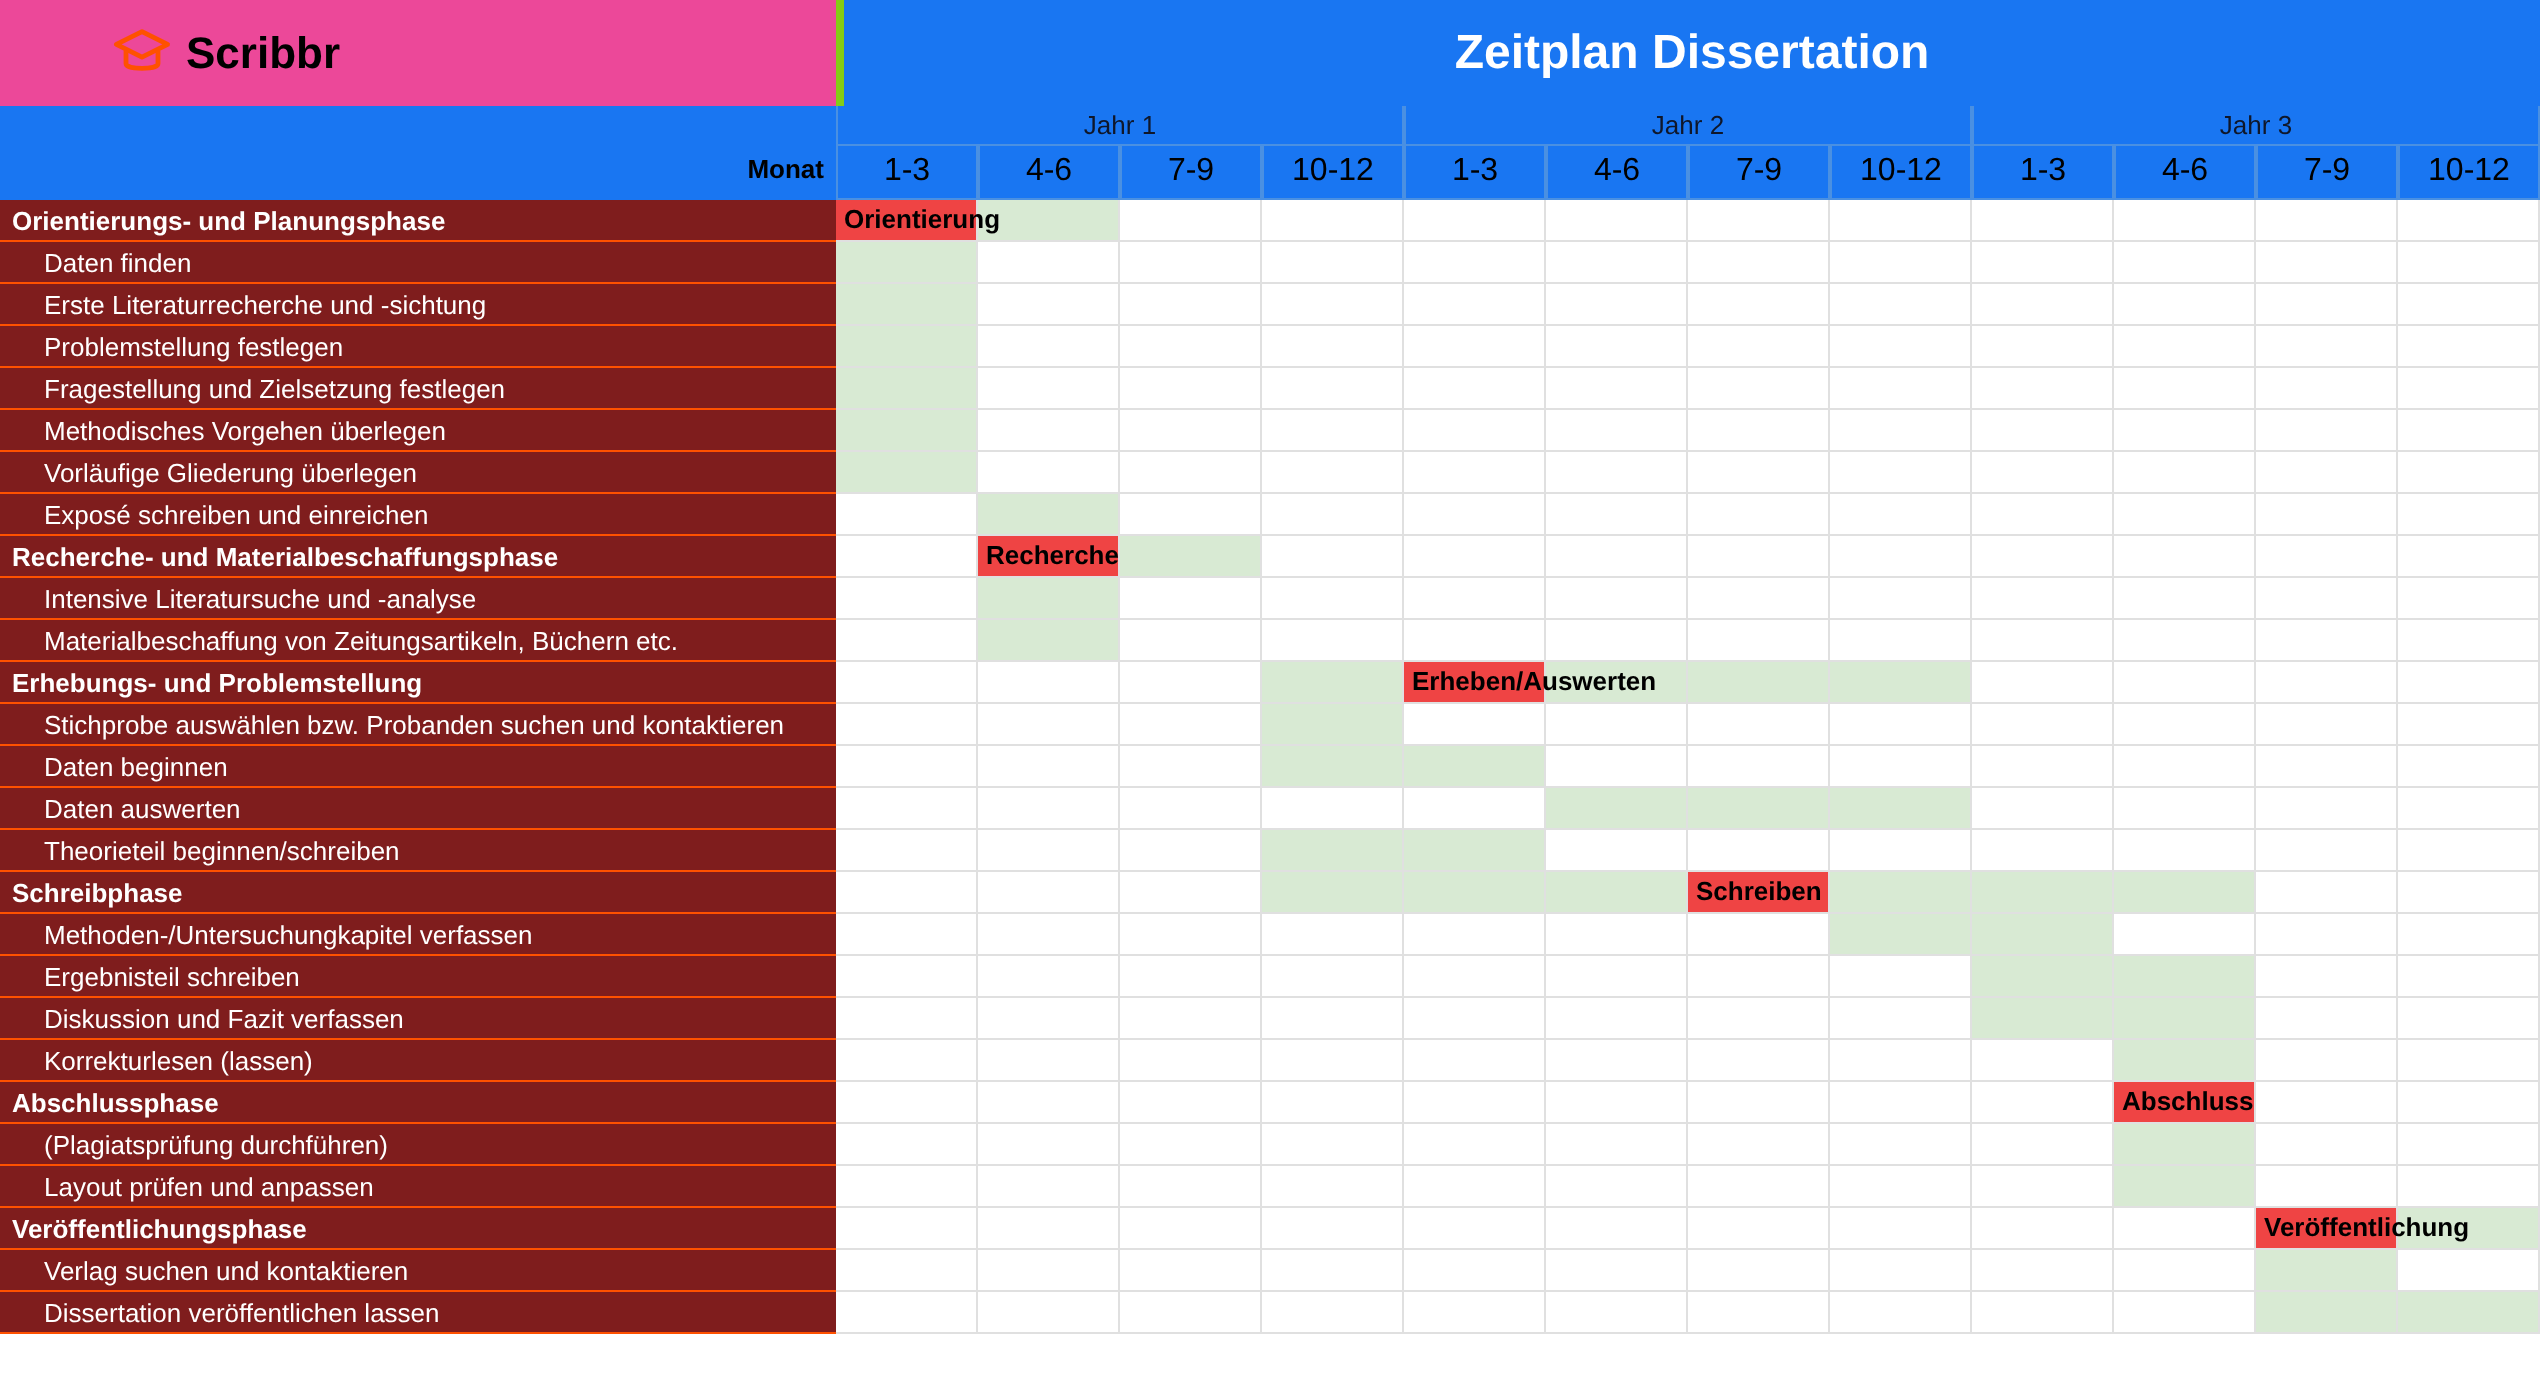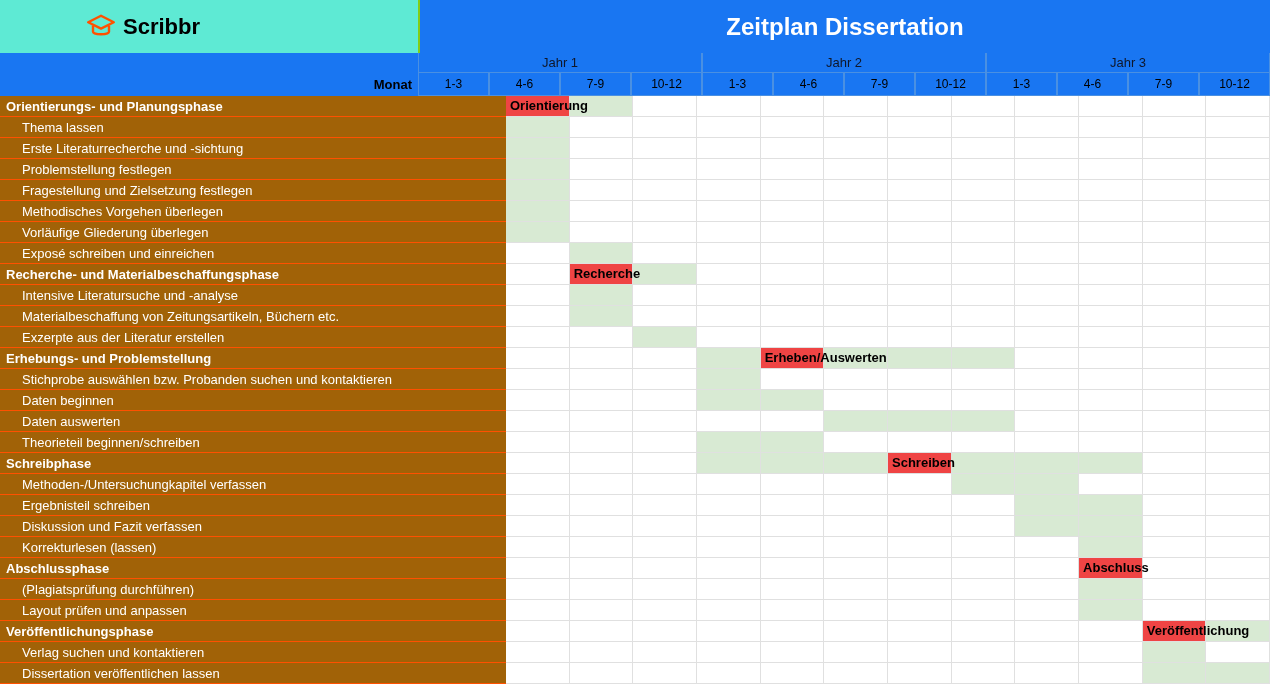--- a/index.html
+++ b/index.html
@@ -1,32 +1,32 @@
 <!DOCTYPE html>
 <html><head>
 <meta charset="utf-8">
 <style>
 *{box-sizing:border-box;margin:0;padding:0}
 body{font-family:Arial,sans-serif;font-size:13px;background:#fff;width:1270px}
 .header{display:flex;background:#1976f2;color:#fff}
-.logo-cell{width:418px;height:53px;background:#5eead4;display:flex;align-items:center;padding-left:85px}
+.logo-cell{width:418px;height:53px;background:#ec4899;display:flex;align-items:center;padding-left:55px}
 .logo{display:flex;align-items:center;gap:6px}
 .logo-icon{width:32px;height:32px}
 .logo-text{font-size:22px;font-weight:bold;color:#000}
-.title-cell{flex:1;display:flex;align-items:center;justify-content:center;font-size:24px;font-weight:bold;height:53px;border-left:2px solid #84cc16}
+.title-cell{flex:1;display:flex;align-items:center;justify-content:center;font-size:24px;font-weight:bold;height:53px;border-left:4px solid #84cc16}
 .subheader{display:flex;background:#1976f2;color:#0f172a}
 .sub-left{width:418px}
 .year-row{display:flex;flex:1}
 .year-cell{flex:1;text-align:center;padding:2px 0;border:1px solid #4a90e2;border-top:none;font-size:13px}
 .month-row{display:flex;background:#1976f2;color:#000000}
 .month-label-cell{width:418px;text-align:right;padding:4px 6px;font-size:13px;font-weight:bold}
 .months{display:flex;flex:1}
-.month-cell{flex:1;text-align:center;padding:4px 2px;border:1px solid #4a90e2;border-top:none;font-size:12px}
+.month-cell{flex:1;text-align:center;padding:4px 2px;border:1px solid #4a90e2;border-top:none;font-size:16px}
 .body-row{display:flex;height:21px}
-.row-label{width:506px;background:#a16207;color:#fff;padding:3px 6px 3px 22px;font-size:13px;white-space:nowrap;overflow:hidden;text-overflow:ellipsis;border-bottom:1px solid #ff5100}
+.row-label{width:418px;background:#7f1d1d;color:#fff;padding:3px 6px 3px 22px;font-size:13px;white-space:nowrap;overflow:hidden;text-overflow:ellipsis;border-bottom:1px solid #ff5100}
 .row-label.phase{font-weight:bold;padding-left:6px}
 .timeline{flex:1;display:flex}
 .cell{flex:1;border-right:1px solid #e0e0e0;border-bottom:1px solid #e0e0e0;background:#fff}
 .cell.filled{background:#d8ead3}
 .cell.label{background:#ef4444;position:relative}
 .phase-bar-text{position:absolute;white-space:nowrap;font-weight:bold;color:#000;font-size:13px;left:4px;top:2px;z-index:2}
 </style>
 </head>
 <body>
 
@@ -84,21 +84,21 @@
         <div class="cell"></div>
         <div class="cell"></div>
         <div class="cell"></div>
         <div class="cell"></div>
         <div class="cell"></div>
         <div class="cell"></div>
         <div class="cell"></div>
       </div>
     </div>
     <div class="body-row">
-      <div class="row-label">Thema lassen</div>
+      <div class="row-label">Daten finden</div>
       <div class="timeline">
         <div class="cell filled"></div>
         <div class="cell"></div>
         <div class="cell"></div>
         <div class="cell"></div>
         <div class="cell"></div>
         <div class="cell"></div>
         <div class="cell"></div>
         <div class="cell"></div>
         <div class="cell"></div>
@@ -256,37 +256,20 @@
         <div class="cell"></div>
         <div class="cell"></div>
         <div class="cell"></div>
         <div class="cell"></div>
         <div class="cell"></div>
         <div class="cell"></div>
         <div class="cell"></div>
       </div>
     </div>
     <div class="body-row">
-      <div class="row-label">Exzerpte aus der Literatur erstellen</div>
-      <div class="timeline">
-        <div class="cell"></div>
-        <div class="cell"></div>
-        <div class="cell filled"></div>
-        <div class="cell"></div>
-        <div class="cell"></div>
-        <div class="cell"></div>
-        <div class="cell"></div>
-        <div class="cell"></div>
-        <div class="cell"></div>
-        <div class="cell"></div>
-        <div class="cell"></div>
-        <div class="cell"></div>
-      </div>
-    </div>
-    <div class="body-row">
       <div class="row-label phase">Erhebungs- und Problemstellung</div>
       <div class="timeline">
         <div class="cell"></div>
         <div class="cell"></div>
         <div class="cell"></div>
         <div class="cell filled"></div>
         <div class="cell filled label">
           <span class="phase-bar-text">Erheben/Auswerten</span>
         </div>
         <div class="cell filled"></div>

